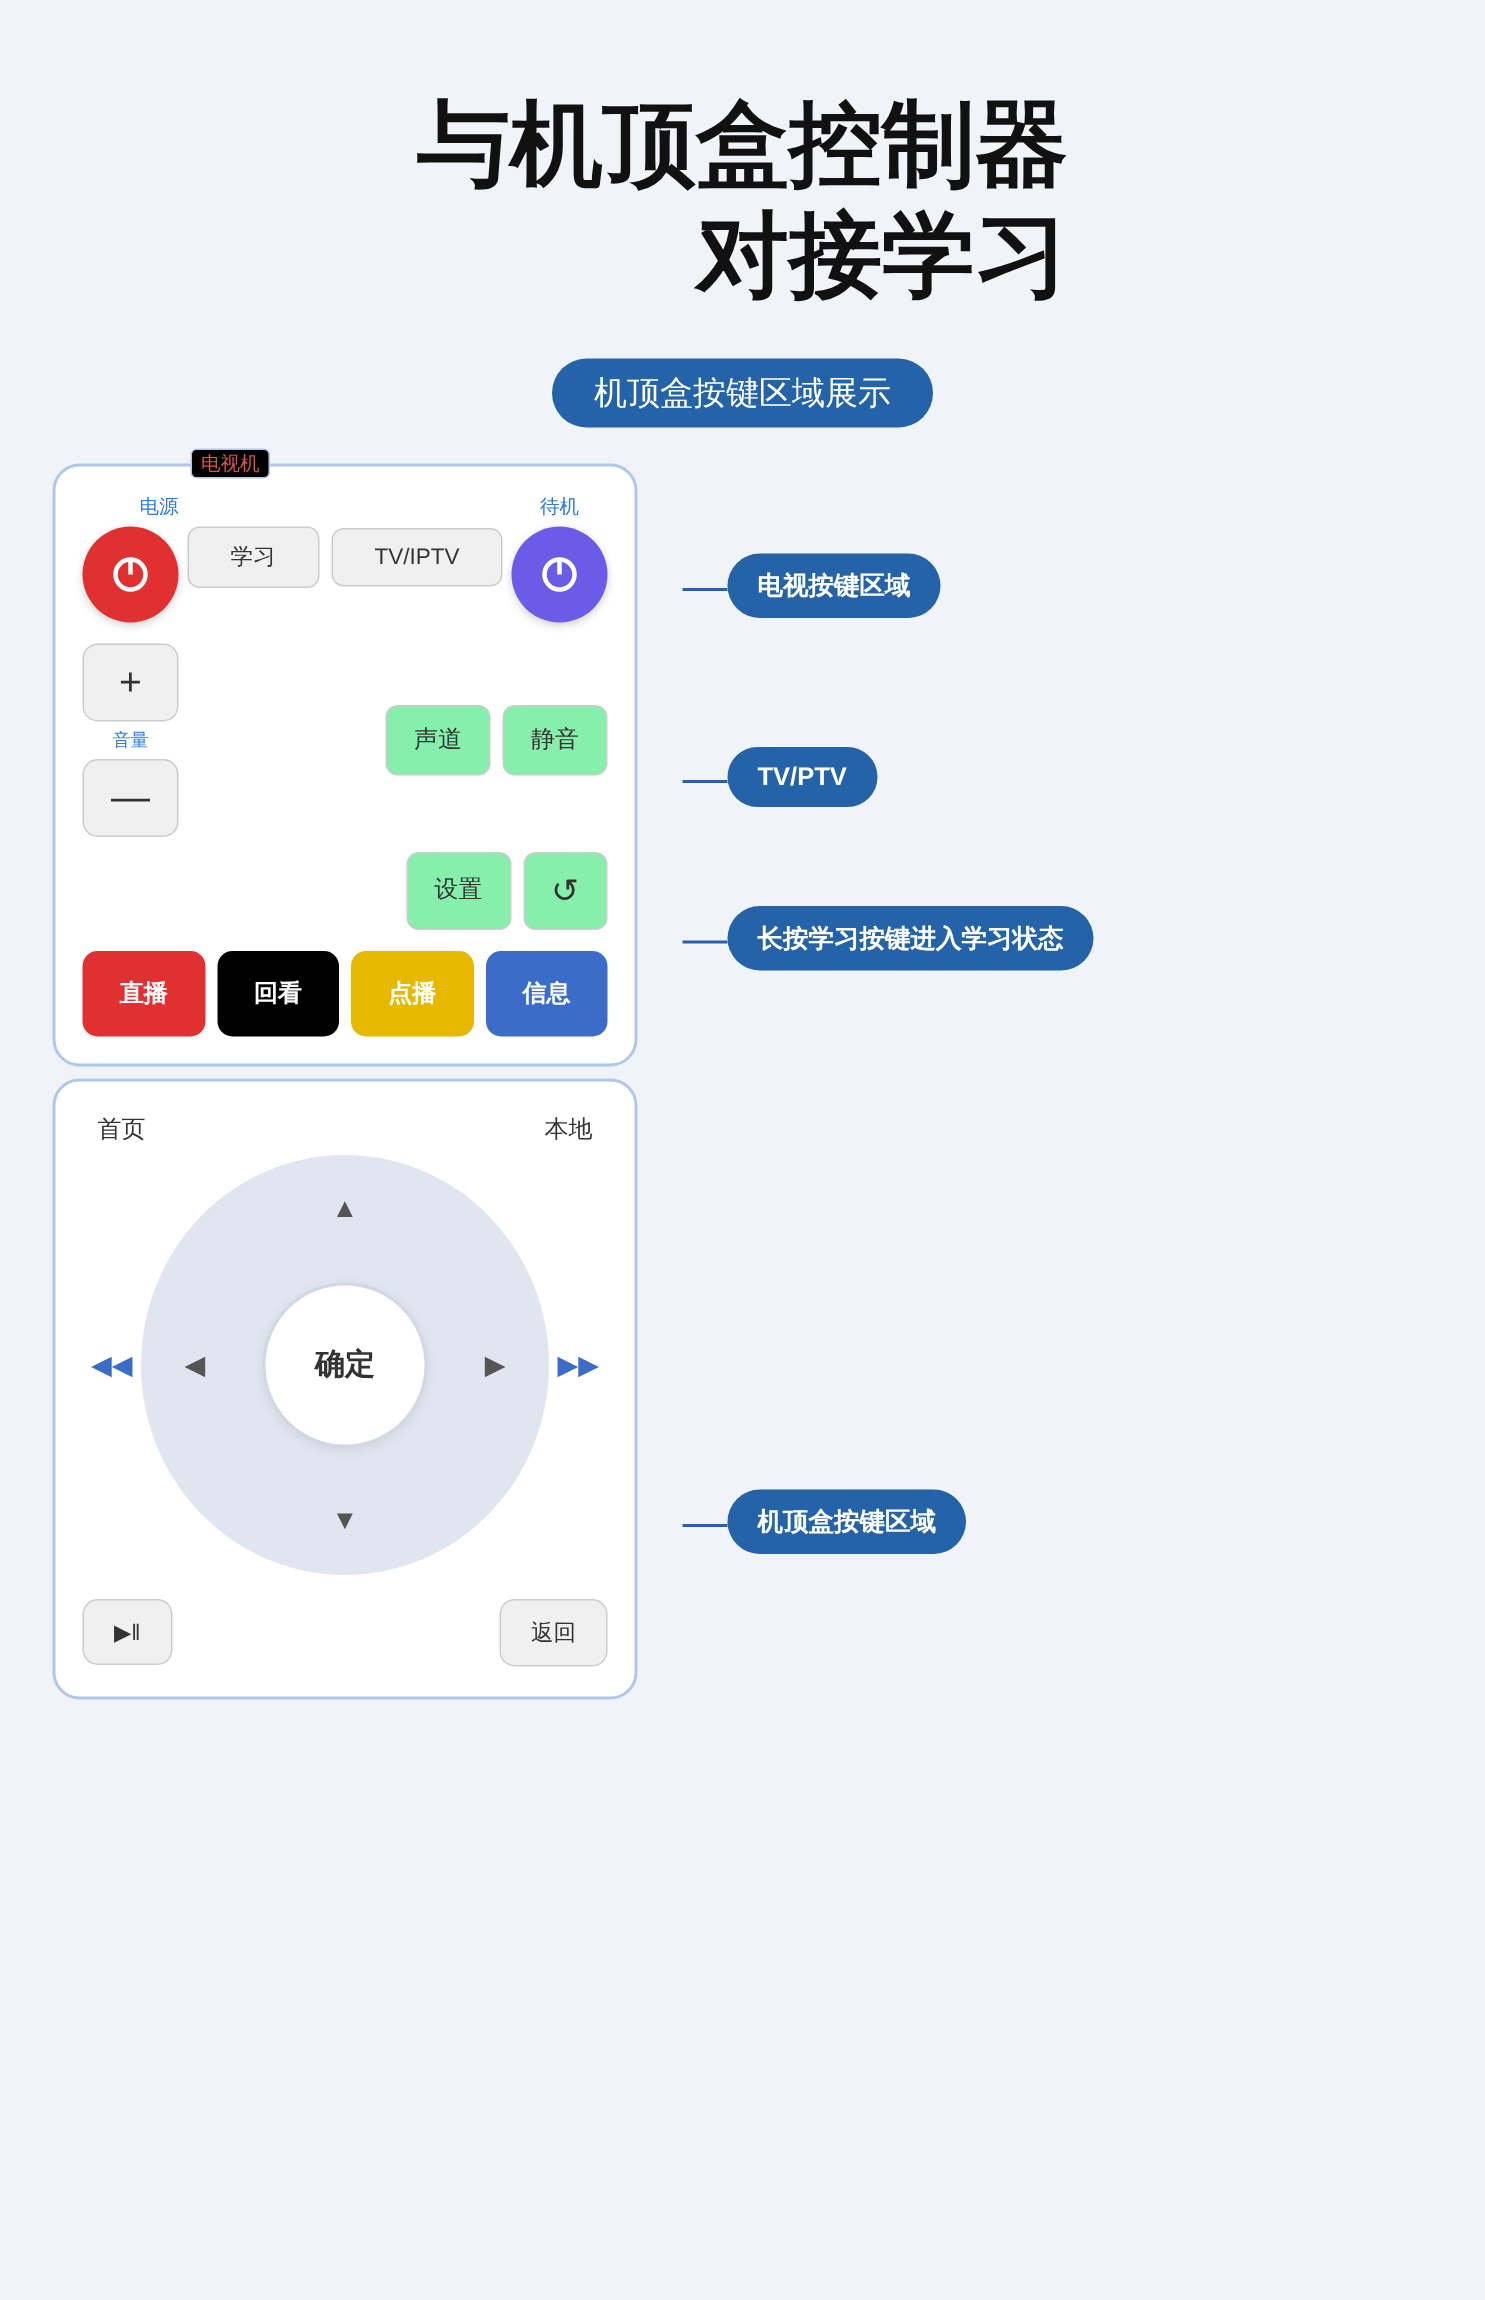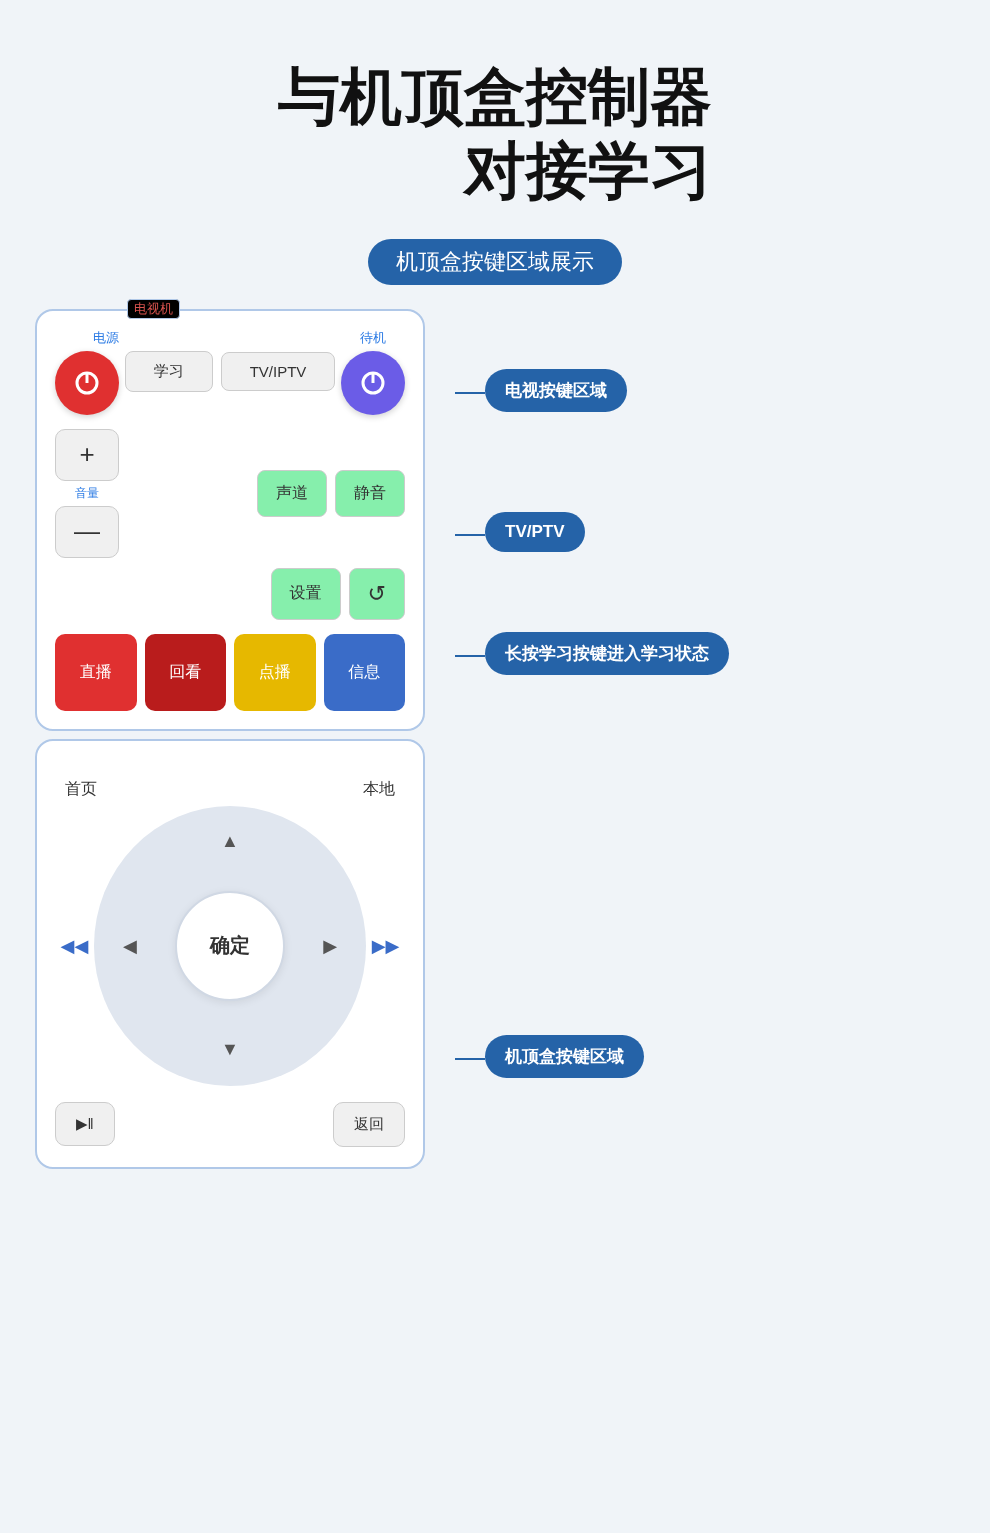--- a/index.html
+++ b/index.html
@@ -208,40 +208,40 @@
     }
 
     .bottom-row-remote {
       display: flex;
       gap: 8px;
       justify-content: space-between;
     }
 
     .color-btn {
       flex: 1;
-      padding: 28px 0;
+      padding: 18px 0;
       border-radius: 10px;
       border: none;
       font-size: 16px;
       color: #fff;
-      font-weight: normal;
+      font-weight: bold;
       cursor: pointer;
     }
 
     .btn-red { background: #e03030; }
-    .btn-green { background: #b91c1c; }
+    .btn-green { background: #000000; }
     .btn-yellow { background: #e6b800; }
     .btn-blue { background: #3a6cc8; }
 
     
     .remote-bottom {
       background: #fff;
       border: 2px solid #b0c8e8;
       border-radius: 18px;
-      padding: 32px 18px 20px;
+      padding: 16px 18px 20px;
       width: 390px;
       position: relative;
     }
 
     .nav-top-row {
       display: flex;
       justify-content: space-between;
       align-items: flex-start;
       margin-bottom: 0;
     }
@@ -334,21 +334,21 @@
       cursor: pointer;
       display: flex;
       align-items: center;
       gap: 4px;
     }
 
     
     .labels-col {
       display: flex;
       flex-direction: column;
-      gap: 14px;
+      gap: 0;
       padding-top: 40px;
       flex: 1;
     }
 
     .label-badge {
       background: #2563a8;
       color: #fff;
       border-radius: 24px;
       padding: 10px 20px;
       font-size: 17px;

